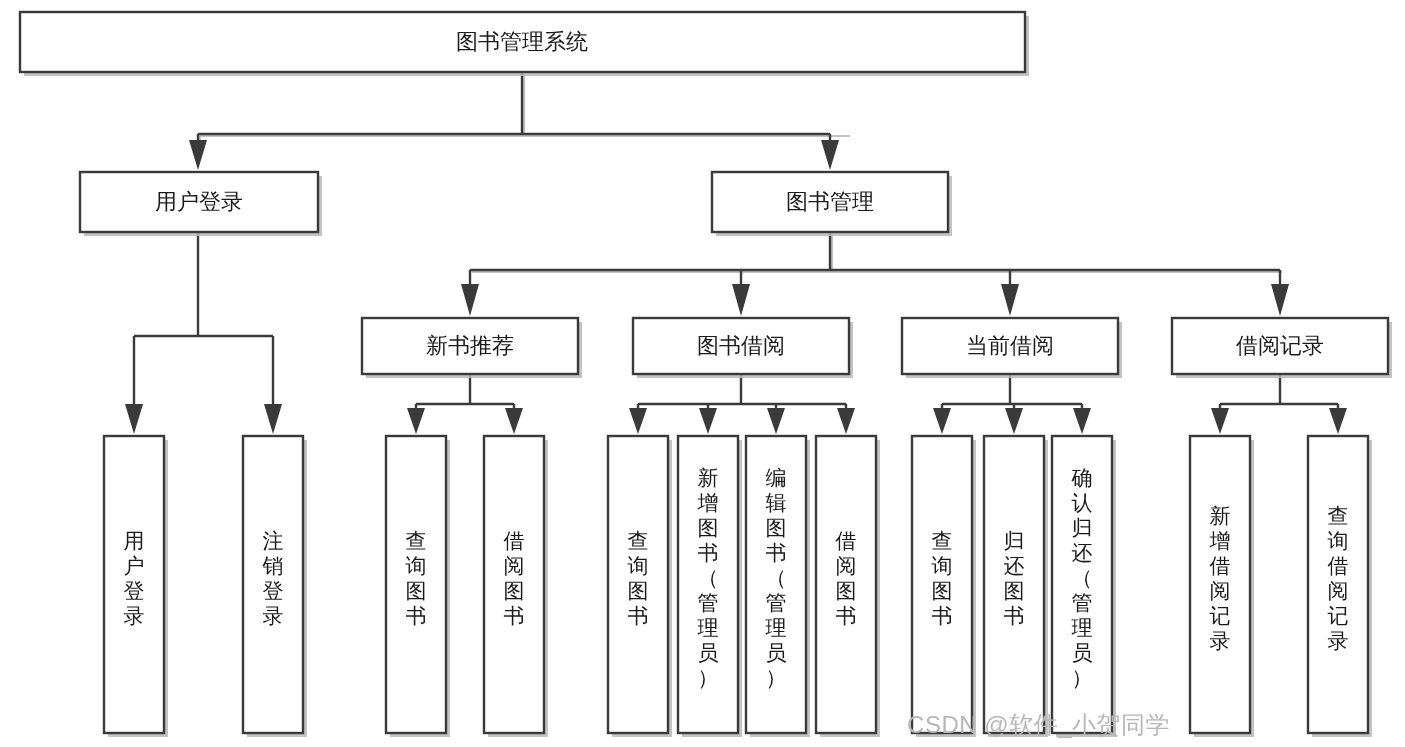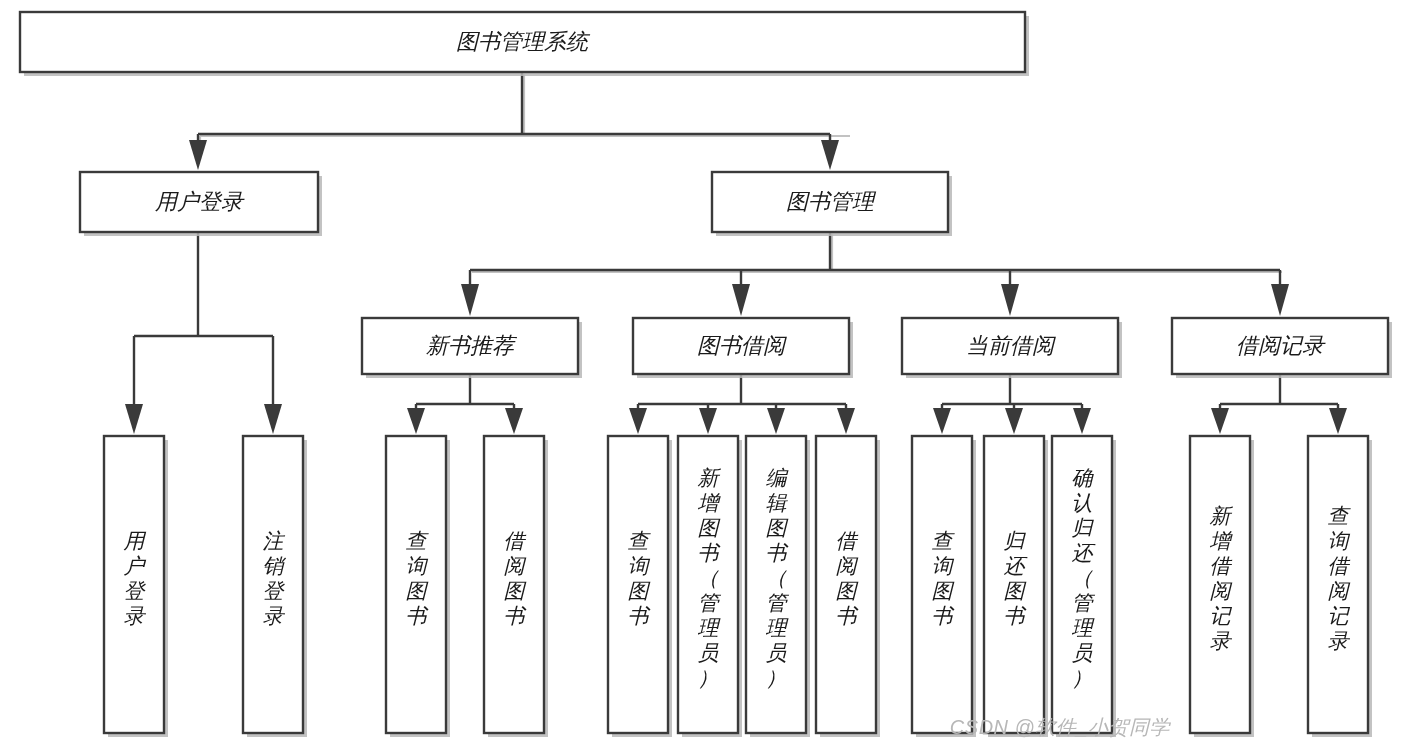--- a/index.html
+++ b/index.html
@@ -11,21 +11,20 @@
     width: 1405px;
     height: 747px;
     font-family: "Liberation Sans", "DejaVu Sans", sans-serif;
     overflow: hidden;
     position: relative;
   }
   #diagram-root {
     position: relative;
     width: 1184px;
     height: 747px;
-    font-style: italic;
   }
   svg.diagram-canvas {
     display: block;
     width: 1405px;
     height: 747px;
   }
   .node-box {
     fill: #ffffff;
     stroke: #3a3a3a;
     stroke-width: 2.4;
@@ -59,21 +58,21 @@
     fill: #1a1a1a;
     font-family: "Liberation Sans", "DejaVu Sans", sans-serif;
     font-size: 21px;
     text-anchor: middle;
   }
   .watermark {
     position: absolute;
     right: 14px;
     bottom: 6px;
     font-family: "Liberation Sans", "DejaVu Sans", sans-serif;
-    font-size: 20px;
+    font-size: 24px;
     color: #b7b7b7;
     letter-spacing: 0.5px;
     white-space: nowrap;
     pointer-events: none;
   }
 </style>
 </head>
 <body>
 
 <div id="diagram-root">

